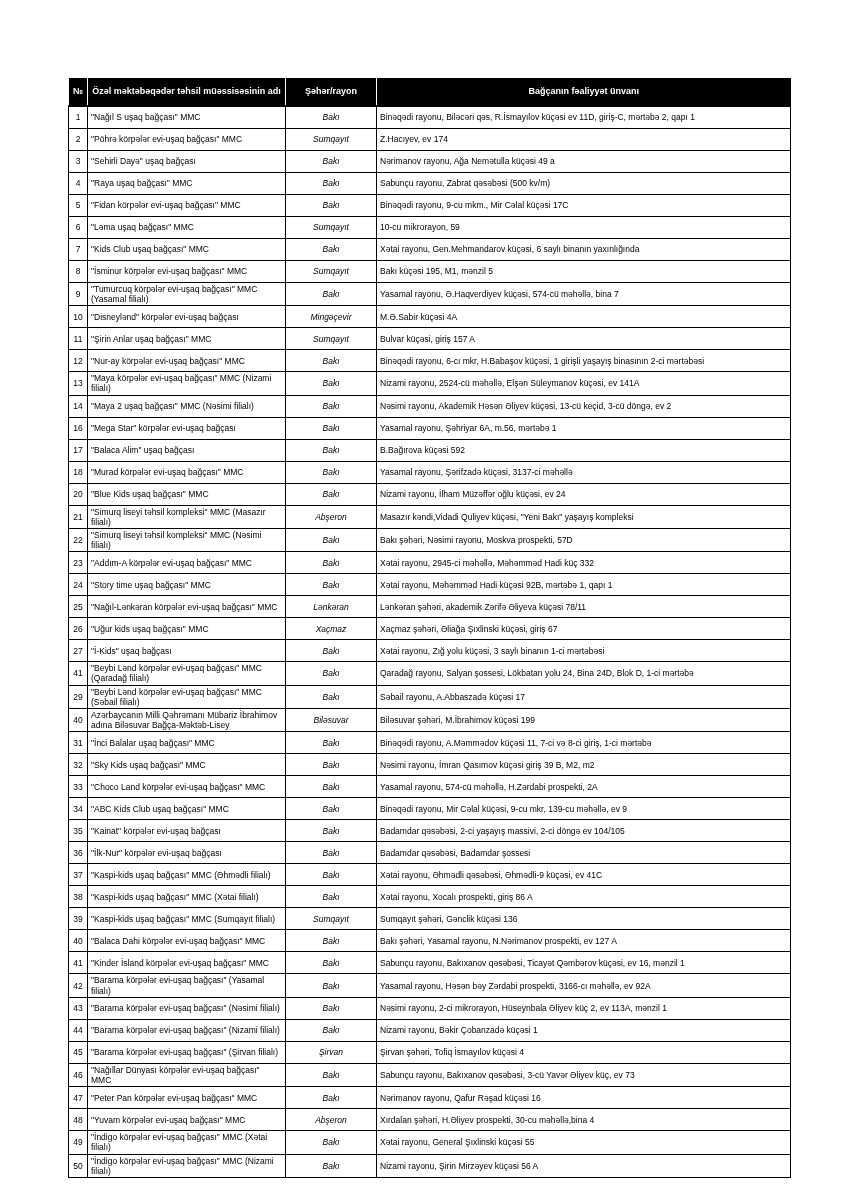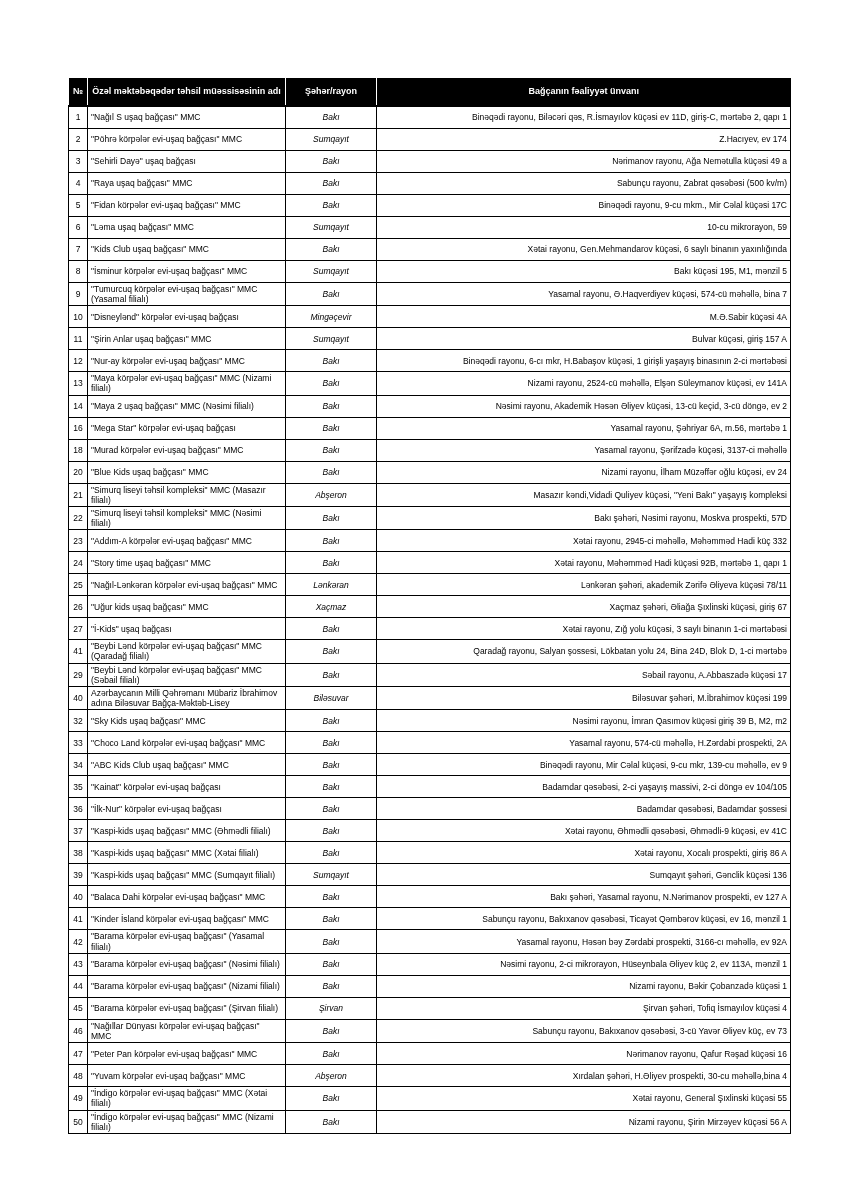--- a/index.html
+++ b/index.html
@@ -56,21 +56,21 @@
     height: 19px;
     vertical-align: middle;
     background: #ffffff;
     color: #000000;
     word-wrap: break-word;
   }
   tbody tr:first-child td { border-top: none; }
   td.col-num  { text-align: center; padding-left: 1px; padding-right: 1px; }
   td.col-name { text-align: left; }
   td.col-city { text-align: center; font-style: italic; }
-  td.col-addr { text-align: right; }
+  td.col-addr { text-align: left; }
 </style>
 </head>
 <body>
 
 <div class="sheet">
   <table class="inst-table">
     <colgroup>
       <col class="c-num">
       <col class="c-name">
       <col class="c-city">
@@ -185,20 +185,26 @@
         </tr>
 
 
         <tr>
           <td class="col-num">16</td>
           <td class="col-name">"Mega Star" körpələr evi-uşaq bağçası</td>
           <td class="col-city">Bakı</td>
           <td class="col-addr">Yasamal rayonu, Şəhriyar 6A, m.56, mərtəbə 1</td>
         </tr>
 
+        <tr>
+          <td class="col-num">17</td>
+          <td class="col-name">"Balaca Alim" uşaq bağçası</td>
+          <td class="col-city">Bakı</td>
+          <td class="col-addr">B.Bağırova küçəsi 592</td>
+        </tr>
 
         <tr>
           <td class="col-num">18</td>
           <td class="col-name">"Murad körpələr evi-uşaq bağçası" MMC</td>
           <td class="col-city">Bakı</td>
           <td class="col-addr">Yasamal rayonu, Şərifzadə küçəsi, 3137-ci məhəllə</td>
         </tr>
 
 
         <tr>
@@ -271,20 +277,26 @@
           <td class="col-addr">Səbail rayonu, A.Abbaszadə küçəsi 17</td>
         </tr>
 
         <tr>
           <td class="col-num">40</td>
           <td class="col-name">Azərbaycanın Milli Qəhrəmanı Mübariz İbrahimov adına Biləsuvar Bağça-Məktəb-Lisey</td>
           <td class="col-city">Biləsuvar</td>
           <td class="col-addr">Biləsuvar şəhəri, M.İbrahimov küçəsi 199</td>
         </tr>
 
+        <tr>
+          <td class="col-num">31</td>
+          <td class="col-name">"İnci Balalar uşaq bağçası" MMC</td>
+          <td class="col-city">Bakı</td>
+          <td class="col-addr">Binəqədi rayonu,  A.Məmmədov küçəsi 11, 7-ci və 8-ci giriş, 1-ci mərtəbə</td>
+        </tr>
 
         <tr>
           <td class="col-num">32</td>
           <td class="col-name">"Sky Kids uşaq bağçası" MMC</td>
           <td class="col-city">Bakı</td>
           <td class="col-addr">Nəsimi rayonu, İmran Qasımov küçəsi giriş 39 B, M2, m2</td>
         </tr>
 
         <tr>
           <td class="col-num">33</td>

